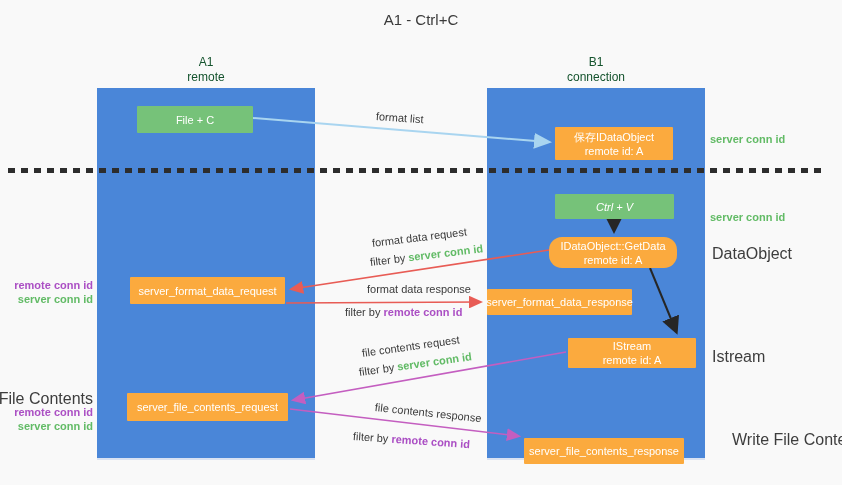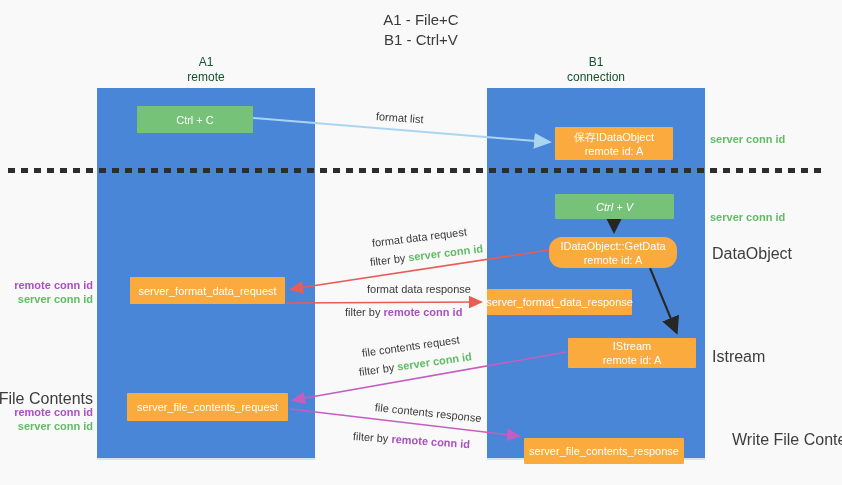--- a/index.html
+++ b/index.html
@@ -42,22 +42,21 @@
   .rot-dn4 { transform:rotate(4deg); transform-origin:left center; }
   .rot-dn6 { transform:rotate(6deg); transform-origin:left center; }
   svg.overlay { position:absolute; left:0; top:0; pointer-events:none; }
 </style>
 </head>
 <body>
 
 <div id="canvas">
 
   <div class="abs title">
-    <div>A1 - File+C</div>
-    <div>B1 - Ctrl+V</div>
+    <div>A1 - Ctrl+C</div>
   </div>
 
   <div class="abs col-header" style="left:97px; top:55px;">
     <div>A1</div>
     <div>remote</div>
   </div>
   <div class="abs col-header" style="left:487px; top:55px;">
     <div>B1</div>
     <div>connection</div>
   </div>
@@ -85,21 +84,21 @@
     <line x1="253" y1="118" x2="548" y2="142" stroke="#a9d5f0" stroke-width="2" marker-end="url(#m-blue)"></line>
     <line x1="614" y1="206" x2="614" y2="230" stroke="#262626" stroke-width="2" marker-end="url(#m-black)"></line>
     <line x1="549" y1="250" x2="292" y2="289" stroke="#e85c55" stroke-width="1.6" marker-end="url(#m-red)"></line>
     <line x1="286" y1="303" x2="480" y2="302" stroke="#e85c55" stroke-width="1.6" marker-end="url(#m-red)"></line>
     <line x1="650" y1="268" x2="676" y2="331" stroke="#262626" stroke-width="2" marker-end="url(#m-black)"></line>
     <line x1="566" y1="352" x2="294" y2="400" stroke="#c45ec0" stroke-width="1.6" marker-end="url(#m-mag)"></line>
     <line x1="290" y1="409" x2="518" y2="436" stroke="#c45ec0" stroke-width="1.6" marker-end="url(#m-mag)"></line>
   </svg>
 
   <div class="abs box green" style="left:137px; top:106px; width:116px; height:27px;">
-    <div>Ctrl + C</div>
+    <div>File + C</div>
   </div>
   <div class="abs box orange" style="left:130px; top:277px; width:155px; height:27px;">
     <div>server_format_data_request</div>
   </div>
   <div class="abs box orange" style="left:127px; top:393px; width:161px; height:28px;justify-content:center;">
     <div>server_file_contents_request</div>
   </div>
 
   <div class="abs box orange" style="left:555px; top:127px; width:118px; height:33px;">
     <div>保存IDataObject</div>

